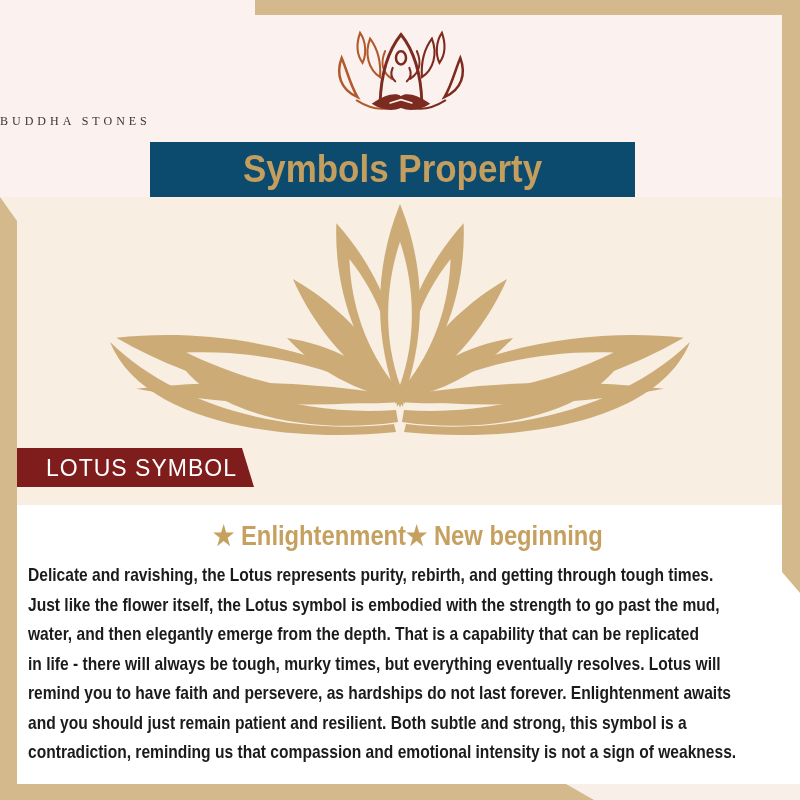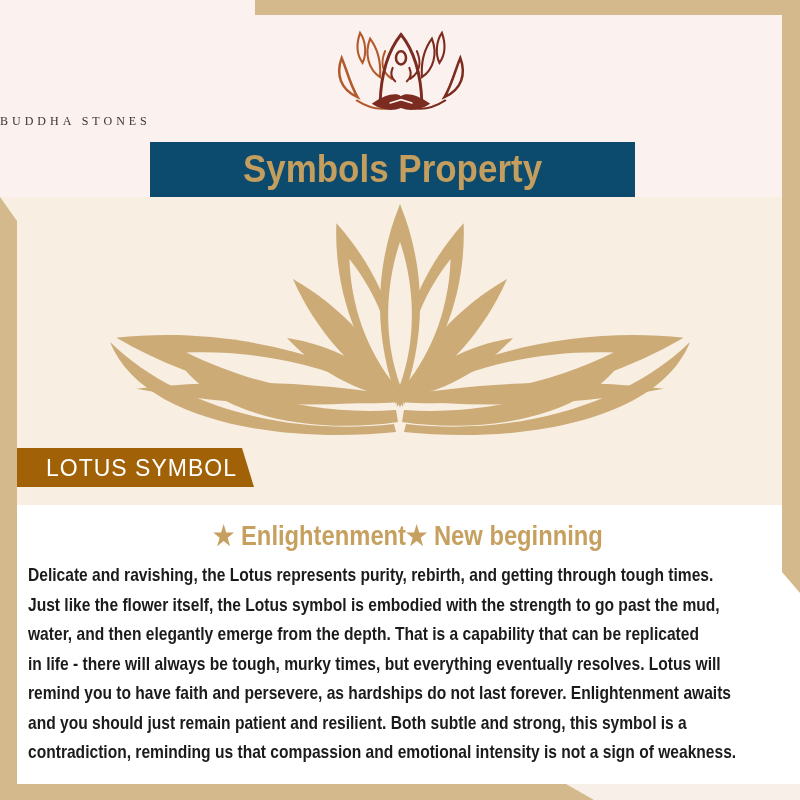--- a/index.html
+++ b/index.html
@@ -33,21 +33,21 @@
   
   .title-band{position:absolute;left:150px;top:142px;width:485px;height:55px;background:#0c4a6e;}
   .title-band .t{width:100%;height:55px;line-height:55px;text-align:center;
                  font-size:38px;font-weight:bold;color:#c49e5e;
                  transform:scaleX(.92);transform-origin:center;white-space:nowrap;}
 
   
   .hero-lotus{position:absolute;left:55px;top:198px;width:690px;height:260px;}
 
   
-  .banner{position:absolute;left:16px;top:448px;width:238px;height:39px;background:#a16207;
+  .banner{position:absolute;left:16px;top:448px;width:238px;height:39px;background:#7f1d1d;
           clip-path:polygon(0 0,calc(100% - 12px) 0,100% 100%,0 100%);}
   .banner .t{padding-left:30px;line-height:40px;font-size:23px;letter-spacing:1px;color:#ffffff;white-space:nowrap;}
 
   
   .heading{position:absolute;left:16px;top:520px;width:784px;text-align:center;
            font-size:27px;font-weight:bold;color:#c6a05f;
            transform:scaleX(.88);transform-origin:center;white-space:nowrap;}
   .bodytext{position:absolute;left:28px;top:560px;width:772px;text-align:right;}
   .bodytext .ln{font-size:19px;font-weight:bold;color:#1b1b1b;line-height:29.5px;
                 white-space:nowrap;transform:scaleX(.82);transform-origin:left center;}

